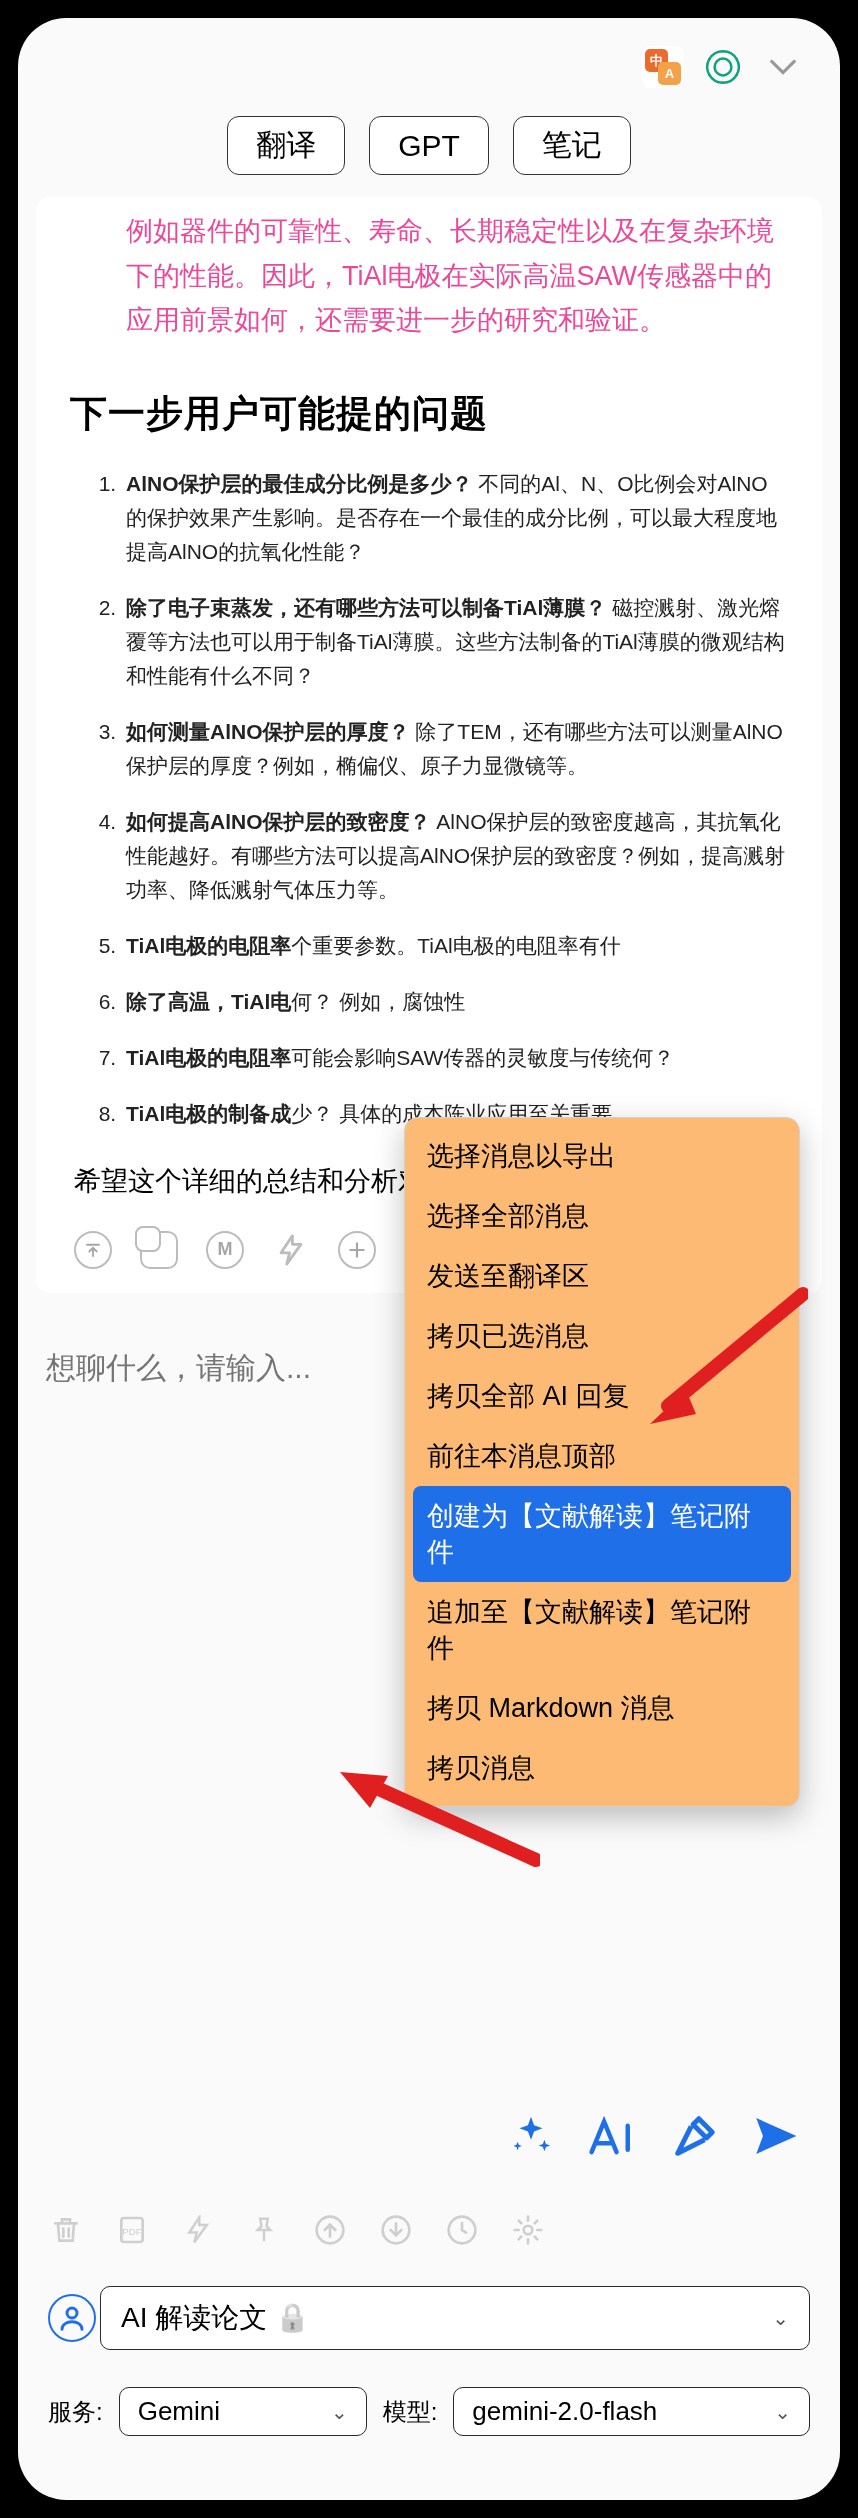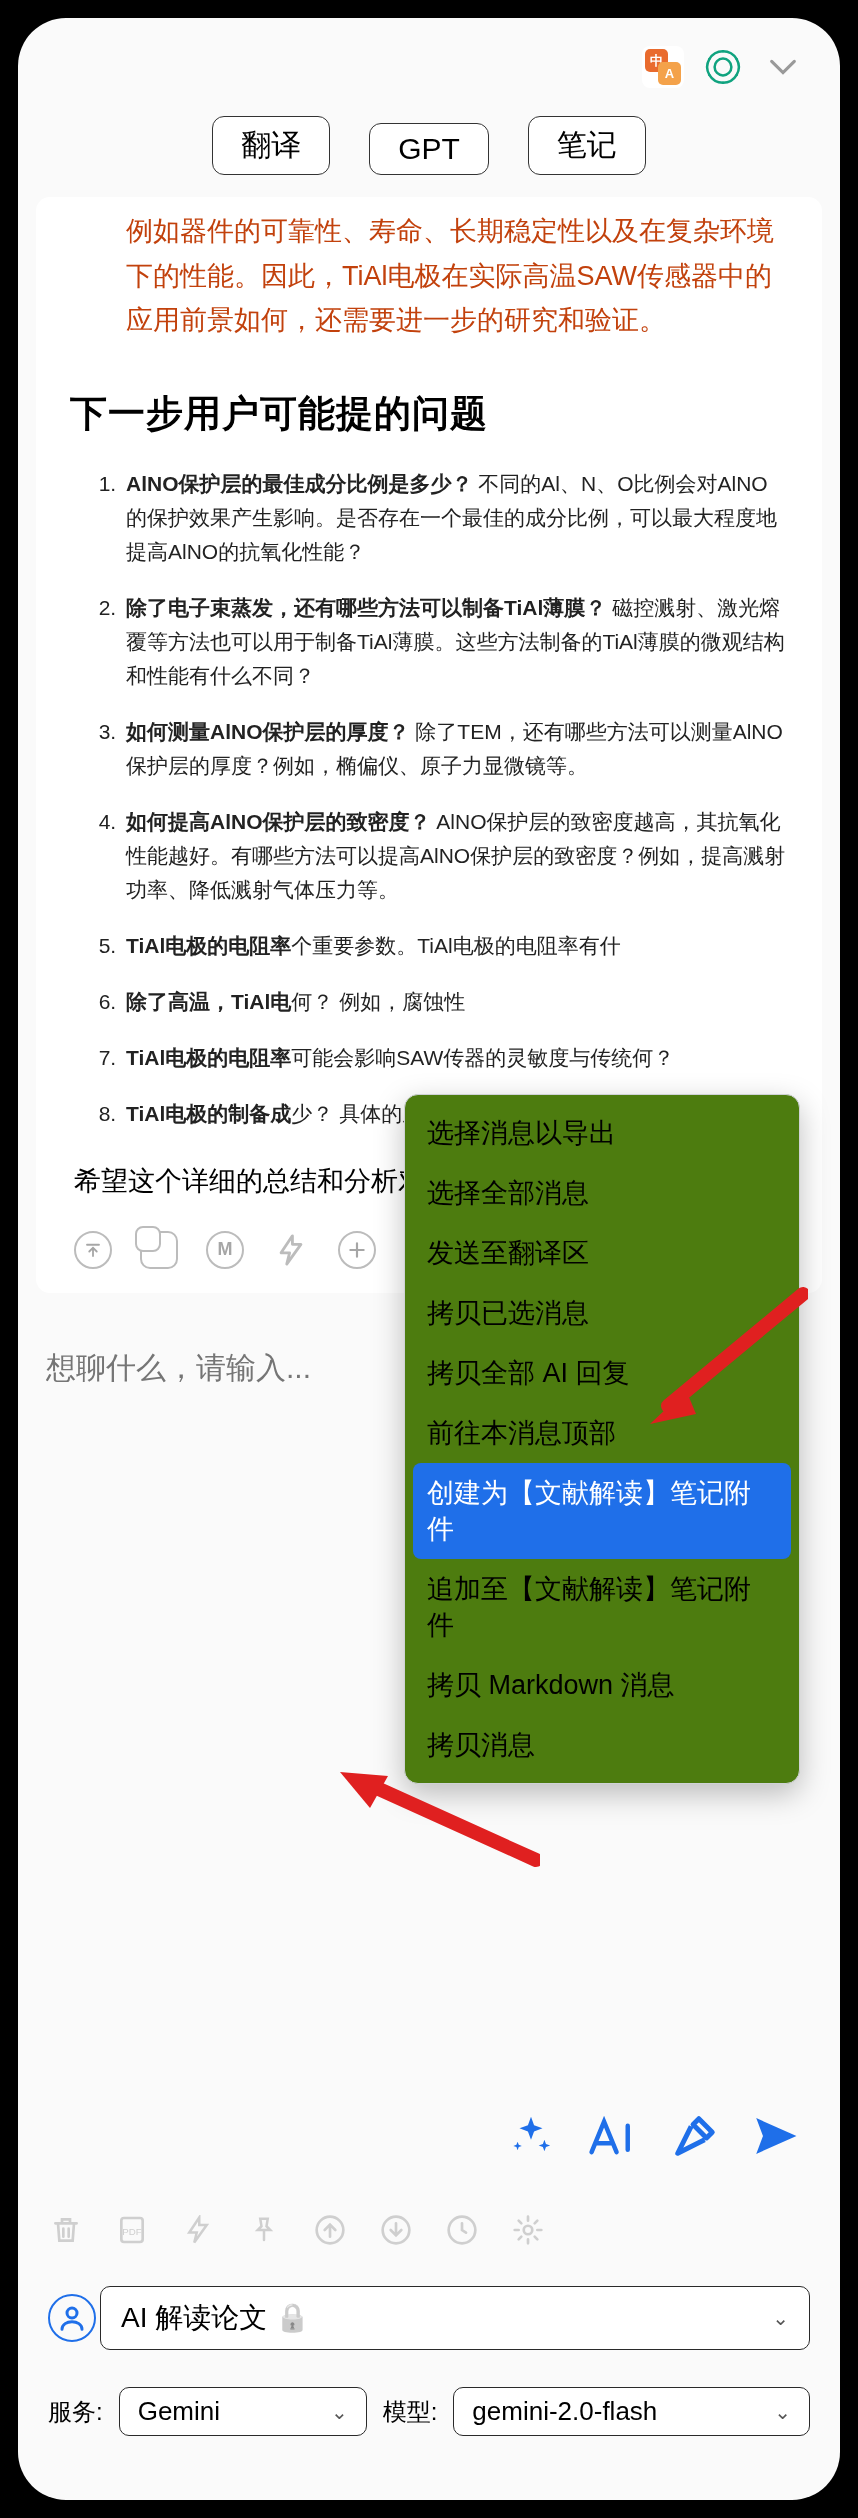--- a/index.html
+++ b/index.html
@@ -15,45 +15,45 @@
   }
 
   
   .topbar { display: flex; justify-content: flex-end; align-items: center; gap: 18px; padding: 28px 36px 12px 36px; }
   .topbar .ticon { width: 42px; height: 42px; border-radius: 8px; display:flex;align-items:center;justify-content:center; }
   .trans-icon { background:#fff; position:relative; }
   .trans-icon svg { display:block; }
   .chev { color:#888; }
 
   
-  .tabrow { display:flex; justify-content:center; gap: 39px; padding: 16px 0 22px; align-items: flex-end; }
+  .tabrow { display:flex; justify-content:center; gap: 24px; padding: 16px 0 22px; }
   .pill { border:1.6px solid #333; border-radius: 12px; padding: 8px 28px; font-size: 30px; font-weight: 500; background:#fff; cursor:pointer; }
 
   
   .card { margin: 0 18px; background:#fff; border-radius: 14px; padding: 12px 34px 20px 34px; flex: 0 0 auto; }
 
-  .intro { font-size: 27px; line-height: 1.65; color:#c2410c; padding: 0 0 18px 56px; }
+  .intro { font-size: 27px; line-height: 1.65; color:#ec4899; padding: 0 0 18px 56px; }
 
   h2.sec { font-size: 37px; font-weight: 700; margin: 28px 0 28px 0; letter-spacing: 1px; }
 
   ol.qlist { list-style: decimal; padding-left: 52px; font-size: 21px; line-height: 1.62; color:#222; }
   ol.qlist > li { margin-bottom: 22px; padding-left: 4px; }
   ol.qlist b { font-weight: 700; }
 
   .closing { font-size: 27px; padding: 10px 0 6px 4px; }
 
   
   .msgactions { display:flex; gap: 28px; padding: 26px 0 4px 4px; color:#a0a0a0; }
   .msgactions .ai { width:38px; height:38px; border:2px solid #bcbcbc; border-radius:50%; display:flex; align-items:center; justify-content:center; font-size:18px; color:#a6a6a6; }
   .msgactions .ai-sq { width:38px; height:38px; border:2px solid #bcbcbc; border-radius:10px; }
 
   
   .ctxmenu {
-    position:absolute; right: 40px; top: 1076px; width: 396px;
-    background: #4d7c0f; border: 1px solid #cfd2d6; border-radius: 14px;
+    position:absolute; right: 40px; top: 1099px; width: 396px;
+    background: #fdba74; border: 1px solid #cfd2d6; border-radius: 14px;
     box-shadow: 0 10px 30px rgba(0,0,0,.25);
     padding: 8px; z-index: 50;
   }
   .ctxmenu .mi { font-size: 27px; padding: 12px 14px; border-radius: 8px; cursor:pointer; }
   .ctxmenu .mi.sel { background: #1f6fe9; color:#fff; }
 
   
   .arrow { position:absolute; z-index:60; }
 
   

